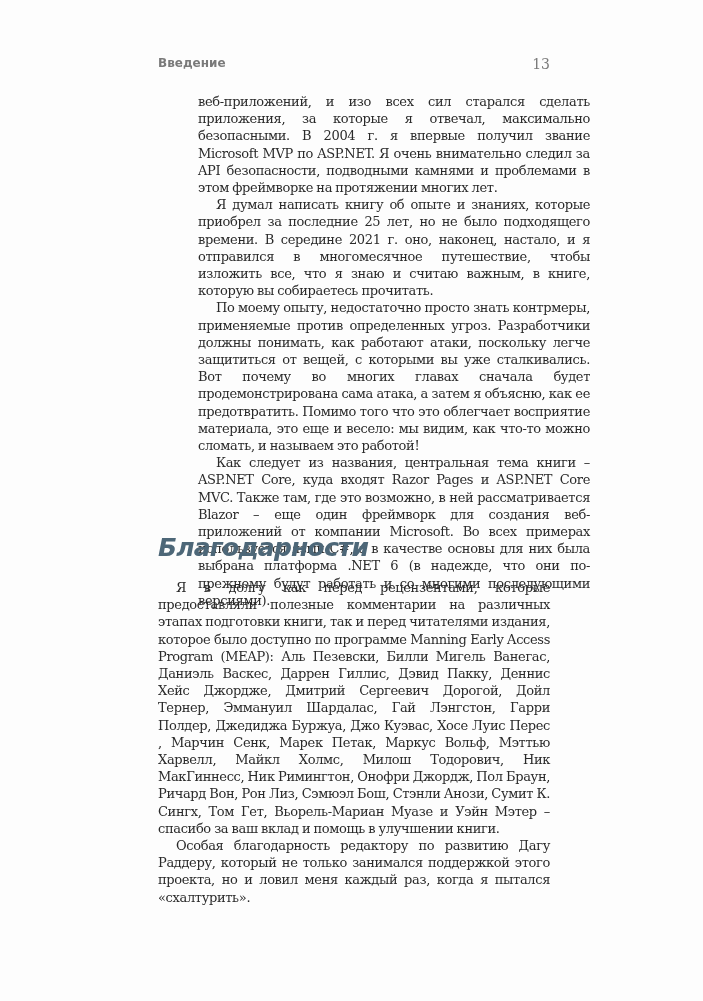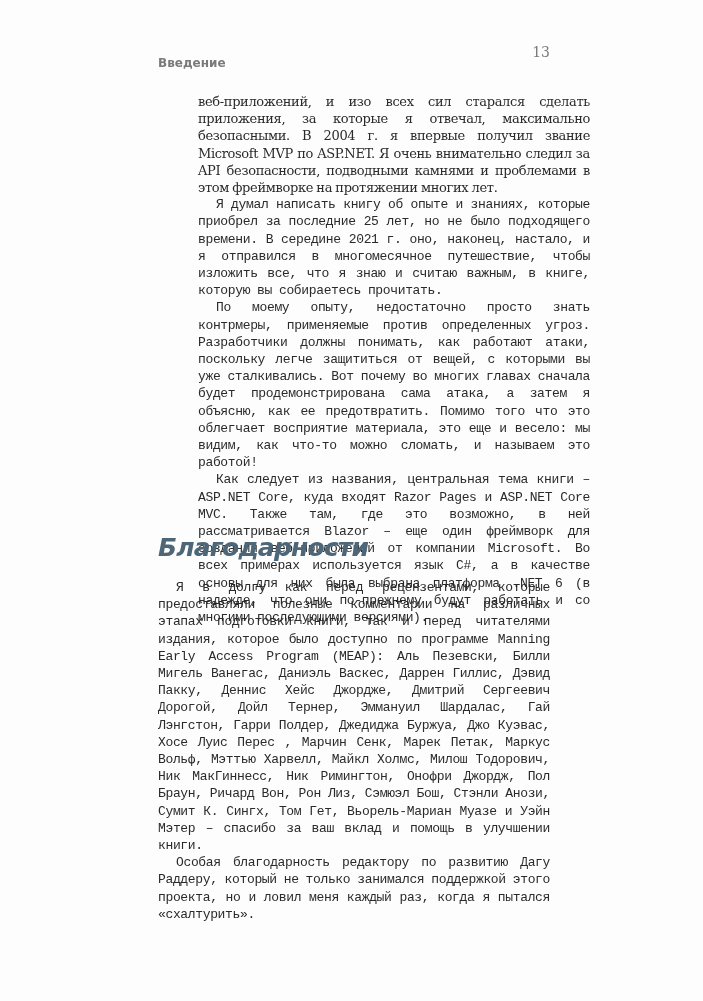--- a/index.html
+++ b/index.html
@@ -1,23 +1,23 @@
 <!DOCTYPE html>
 <html><head>
 <meta charset="utf-8">
 <style>
   html, body { margin: 0; padding: 0; background: #ffffff; }
   body { width: 703px; height: 1001px; position: relative; overflow: hidden; }
   .page { position: absolute; left: 0; top: 0; width: 703px; height: 1001px; background: #fdfdfd; }
   .running-header { position: absolute; top: 44px; left: 158px; width: 392px; height: 20px; }
   .rh-title { position: absolute; left: 0; right: 0; font-family: "DejaVu Sans", sans-serif; font-weight: bold; font-size: 12px; color: #7a7a7a; top: 12px; }
-  .rh-page { position: absolute; right: 0; top: 0; font-family: "DejaVu Serif", serif; font-size: 14px; color: #7a7a7a; }
+  .rh-page { position: absolute; right: 0; top: 12px; font-family: "DejaVu Serif", serif; font-size: 14px; color: #7a7a7a; }
   .body { position: absolute; left: 158px; width: 392px; font-family: "DejaVu Serif", serif; font-size: 13px; line-height: 17.2px; color: #2a2a2a; }
   .body p { margin: 0; text-align: justify; text-align-last: left; hyphens: manual; letter-spacing: -0.35px; word-spacing: -0.5px; }
-  .body p.indent { text-indent: 18px; font-family: Liberation Mono, monospace; }
+  .body p.indent { text-indent: 18px; }
   .block1 { top: 93px; margin-left: 40px; }
   .heading { position: absolute; left: 158px; top: 533px; font-family: "DejaVu Sans", sans-serif; font-style: italic; font-weight: bold; font-size: 25px; color: #4d6778; letter-spacing: -0.8px; text-align: center; }
   .block2 { top: 579px; }
 </style>
 </head>
 <body>
 
 <div class="page">
 
   <div class="running-header">

